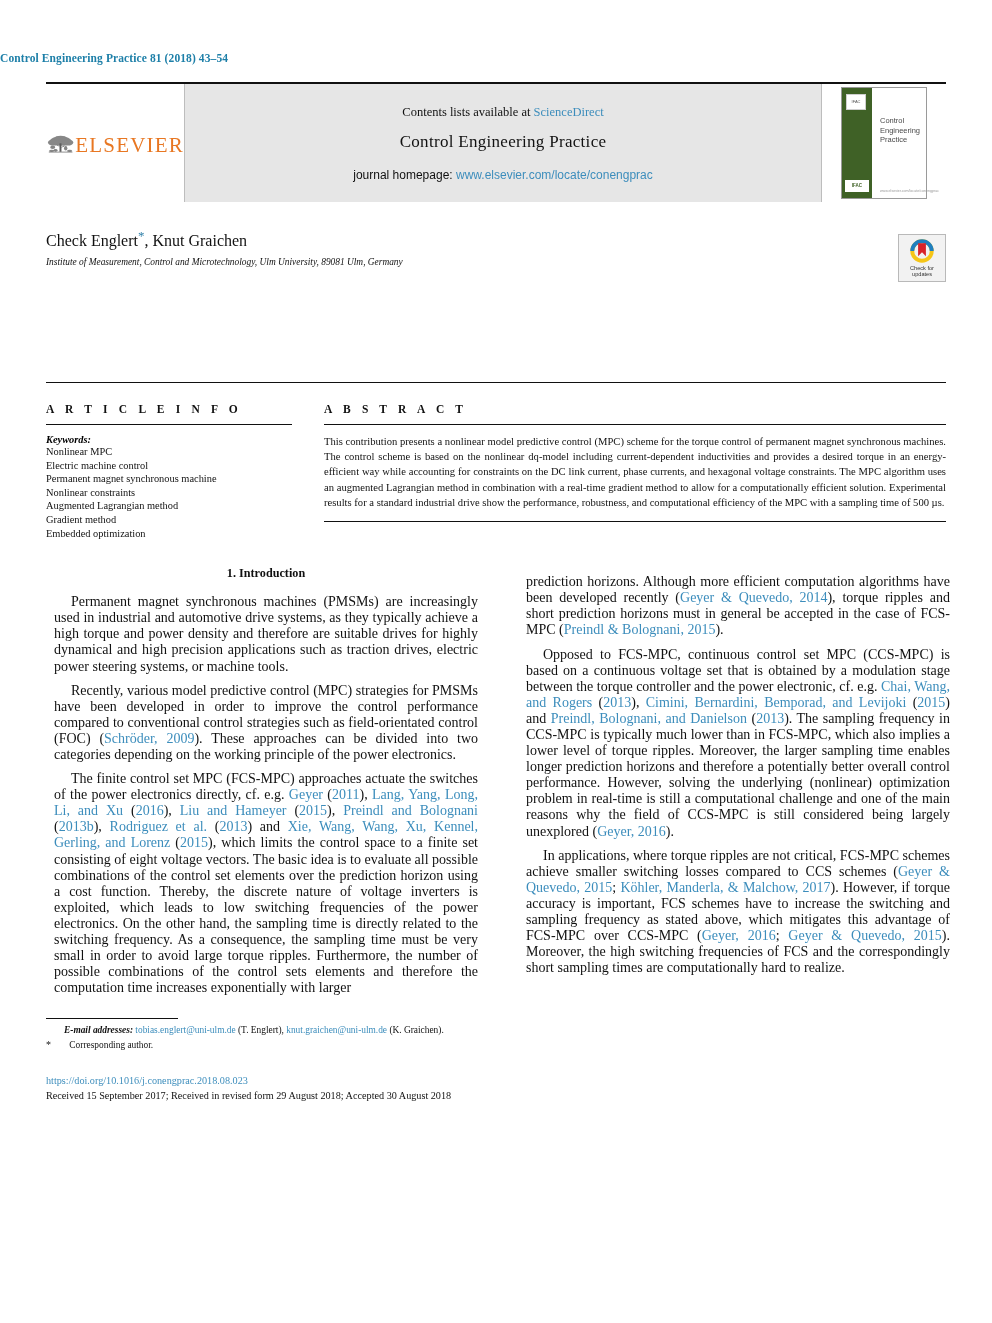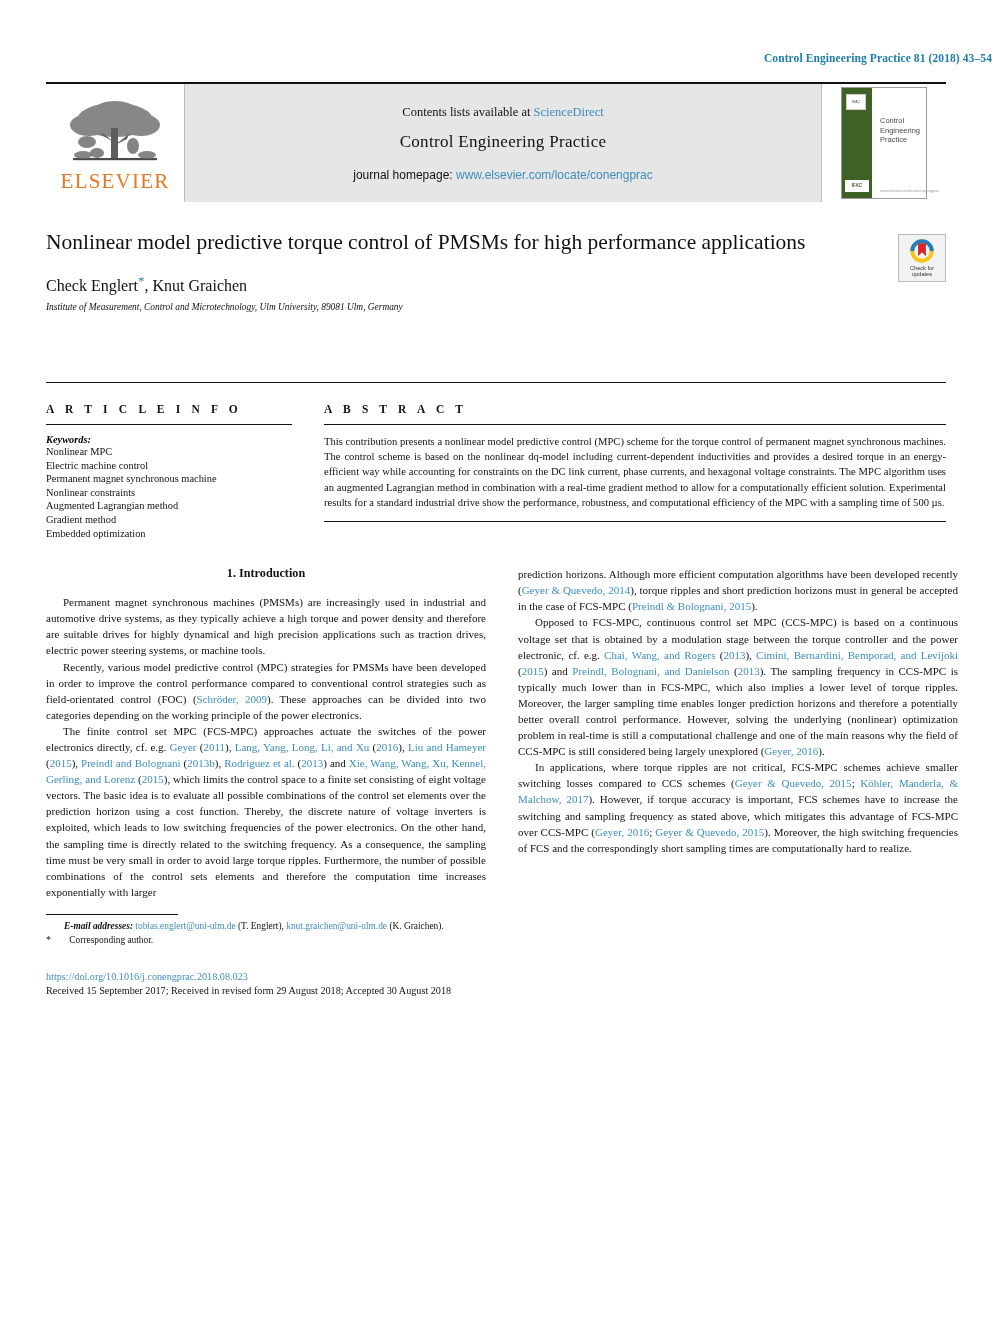--- a/index.html
+++ b/index.html
@@ -18,42 +18,41 @@
   .page {
     width: 992px;
     height: 1323px;
     position: relative;
     box-sizing: border-box;
     padding: 0;
   }
 
   
   .runhead {
-    text-align: right;
+    text-align: left;
     color: #1d7fa8;
     font-weight: bold;
     font-size: 11.5px;
     letter-spacing: .1px;
     padding-top: 52px;
-    margin-left: 30px;
   }
 
   
   .masthead {
     margin: 18px 46px 0 46px;
     border-top: 2px solid #111;
     display: flex;
     align-items: stretch;
     height: 118px;
   }
   .mast-logo {
     width: 138px;
     flex: 0 0 138px;
     display: flex;
-    flex-direction: column;
+    flex-direction: row;
     align-items: center;
     justify-content: center;
     padding-top: 4px;
     box-sizing: border-box;
   }
   .tree-svg { display:block; }
   .elsevier-word {
     color: #e87722;
     font-family: "Liberation Serif", serif;
     font-size: 21px;
@@ -230,25 +229,25 @@
   }
   .col { width: 440px; flex: 0 0 440px; }
   .h1 {
     font-weight: bold;
     font-size: 12.2px;
     margin: 0 0 13px 0;
     color:#111;
     text-align:center;
   }
   .p {
-    font-size: 11px;
+    font-size: 14px;
     line-height: 16.1px;
     text-align: justify;
     text-indent: 17px;
-    margin: 0;
+    margin: 8px;
     color: #111;
     hyphens: auto;
   }
   .lnk { color: #3c8dbc; text-decoration: none; }
 
   
   .footsep {
     margin: 14px 0 0 46px;
     width: 132px;
     border-top: 1px solid #111;
@@ -330,21 +329,20 @@
             <div>Engineering</div>
             <div>Practice</div>
           </div>
           <div class="cover-url">www.elsevier.com/locate/conengprac</div>
         </div>
       </div>
     </div>
   </div>
 
   <div class="titleblock">
-    <h1 class="art-title">Nonlinear model predictive torque control of PMSMs for high performance applications</h1>
     <div class="authors">
       <span>Check Englert</span><span class="star">*</span><span>, Knut Graichen</span>
     </div>
     <div class="affil">Institute of Measurement, Control and Microtechnology, Ulm University, 89081 Ulm, Germany</div>
 
     <div class="crossmark">
       <svg width="26" height="26" viewBox="0 0 40 40" aria-hidden="true">
         <circle cx="20" cy="20" r="15" fill="none" stroke="#f5c518" stroke-width="6"></circle>
         <path d="M20 5 a15 15 0 0 1 15 15" fill="none" stroke="#1f7fc0" stroke-width="6"></path>
         <path d="M5 20 a15 15 0 0 1 15 -15" fill="none" stroke="#1f7fc0" stroke-width="6"></path>

